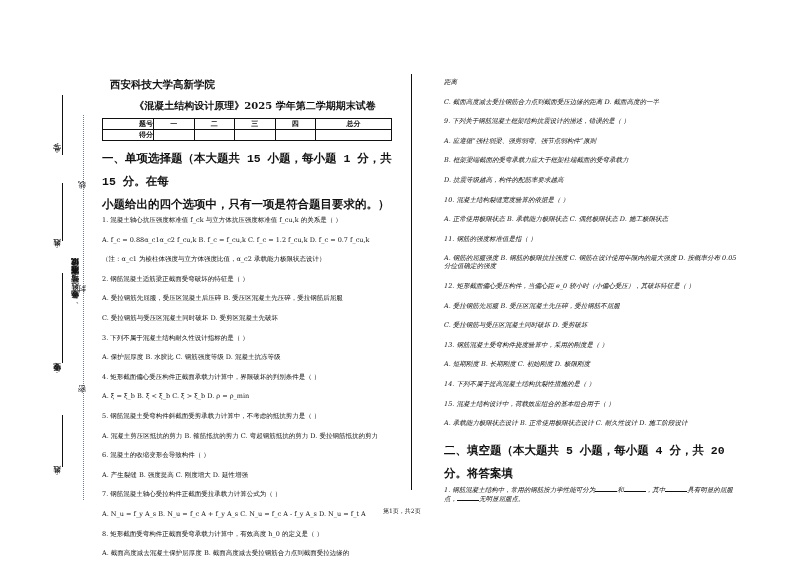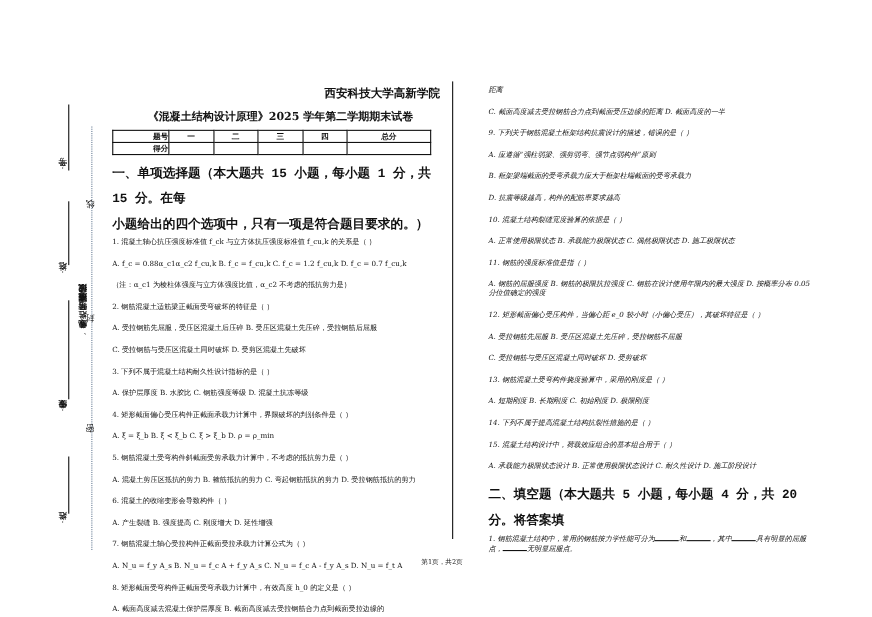--- a/index.html
+++ b/index.html
@@ -9,21 +9,21 @@
 
   
   .margin { position:absolute; left:0; top:0; width:100px; height:561px; }
   .vline { position:absolute; width:1px; background:#111; }
   .dotline { position:absolute; left:83px; top:115px; width:0; height:385px; border-left:1px dotted #6a7e96; }
   .vlabel { position:absolute; font-size:8px; writing-mode:vertical-rl; transform:rotate(180deg); white-space:nowrap; line-height:1; }
   .seal { position:absolute; left:79px; font-size:8px; background:#fff; writing-mode:vertical-rl; transform:rotate(180deg); line-height:1; }
 
   
   .col-left { position:absolute; left:110px; top:78px; width:290px; }
-  .title1 { text-align:right; font-size:10.5px; font-weight:bold; margin:0 0 7px 0; }
+  .title1 { text-align:left; font-size:10.5px; font-weight:bold; margin:0 0 7px 0; }
   .title2 { text-align:center; font-size:10px; font-weight:bold; margin:0 0 5px 0; }
   table.score { border-collapse:collapse; width:290px; font-size:7px; font-weight:bold; margin-left:-8px; }
   table.score td { border:1px solid #111; height:10px; text-align:center; padding:0; }
   table.score td:first-child { text-align:right; padding-left:10px; width:40px; }
   .sec { font-size:11.5px; font-weight:bold; line-height:23px; margin:6px 0 0 -8px;font-family:Liberation Mono, monospace; }
   .q { font-size:6.5px; line-height:8px; margin:0 0 11.6px -8px; }
 
   
   .divider { position:absolute; left:411px; top:74px; width:1px; height:416px; background:#111; }
 
@@ -82,21 +82,21 @@
     </tbody>
       </table>
 
     <div class="sec">
       <div>一、单项选择题（本大题共 15 小题，每小题 1 分，共 15 分。在每</div>
       <div>小题给出的四个选项中，只有一项是符合题目要求的。）</div>
     </div>
 
     <div class="q">1. 混凝土轴心抗压强度标准值 f_ck 与立方体抗压强度标准值 f_cu,k 的关系是（ ）</div>
     <div class="q">A. f_c = 0.88α_c1α_c2 f_cu,k B. f_c = f_cu,k C. f_c = 1.2 f_cu,k D. f_c = 0.7 f_cu,k</div>
-    <div class="q">（注：α_c1 为棱柱体强度与立方体强度比值，α_c2 不考虑的抵抗剪力是）</div>
+    <div class="q">（注：α_c1 为棱柱体强度与立方体强度比值，α_c2 承载能力极限状态设计）</div>
     <div class="q">2. 钢筋混凝土适筋梁正截面受弯破坏的特征是（ ）</div>
     <div class="q">A. 受拉钢筋先屈服，受压区混凝土后压碎 B. 受压区混凝土先压碎，受拉钢筋后屈服</div>
     <div class="q">C. 受拉钢筋与受压区混凝土同时破坏 D. 受剪区混凝土先破坏</div>
     <div class="q">3. 下列不属于混凝土结构耐久性设计指标的是（ ）</div>
     <div class="q">A. 保护层厚度 B. 水胶比 C. 钢筋强度等级 D. 混凝土抗冻等级</div>
     <div class="q">4. 矩形截面偏心受压构件正截面承载力计算中，界限破坏的判别条件是（ ）</div>
     <div class="q">A. ξ = ξ_b B. ξ &lt; ξ_b C. ξ &gt; ξ_b D. ρ = ρ_min</div>
     <div class="q">5. 钢筋混凝土受弯构件斜截面受剪承载力计算中，不考虑的抵抗剪力是（ ）</div>
     <div class="q">A. 混凝土剪压区抵抗的剪力 B. 箍筋抵抗的剪力 C. 弯起钢筋抵抗的剪力 D. 受拉钢筋抵抗的剪力</div>
     <div class="q">6. 混凝土的收缩变形会导致构件（ ）</div>

